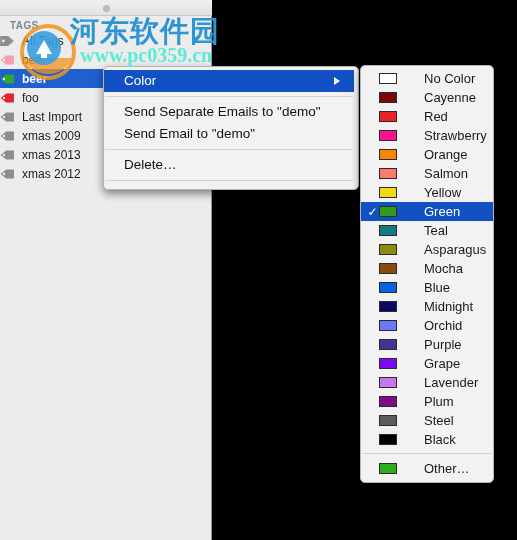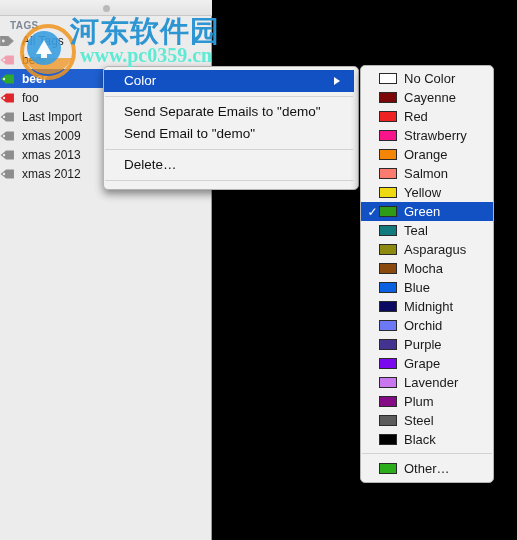--- a/index.html
+++ b/index.html
@@ -165,21 +165,21 @@
     color: #ffffff;
   }
   .swatch {
     width: 18px;
     height: 11px;
     border: 1px solid #2a2a2a;
     box-sizing: border-box;
     margin-right: 7px;
     flex: 0 0 auto;
   }
-  .color-label { line-height: 1; }
+  .color-label { line-height: 1; margin-left: 20px; }
   .color-sep {
     height: 1px;
     background: #d3d3d3;
     margin: 4px 1px 5px 1px;
   }
 
   
   #watermark {
     position: absolute;
     left: 18px; top: 0;

